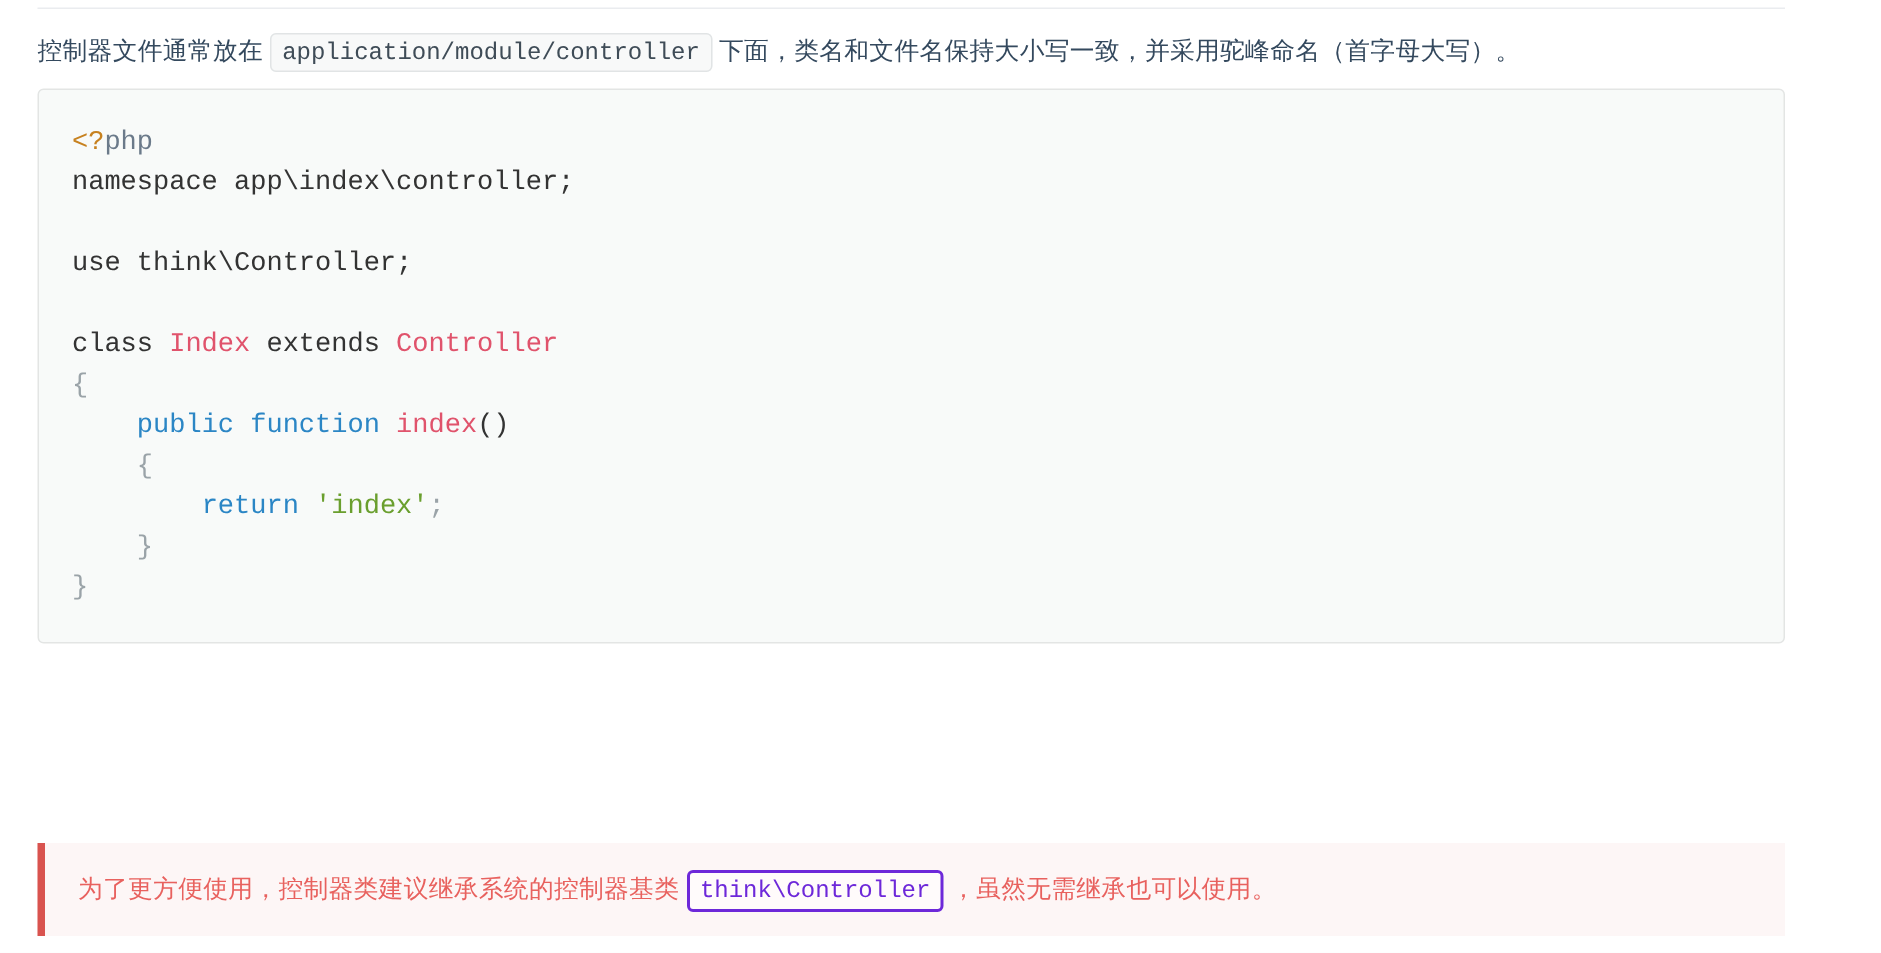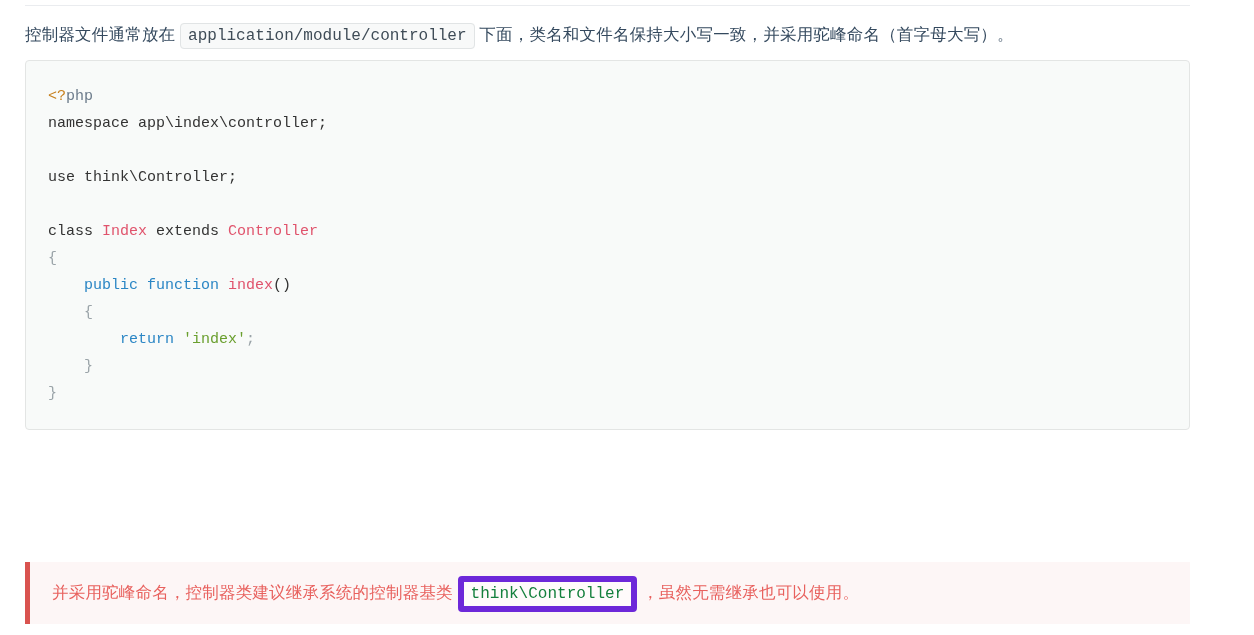--- a/index.html
+++ b/index.html
@@ -58,41 +58,41 @@
     background: #f8f9f9;
     border: 1px solid #e1e4e5;
     border-radius: 4px;
     padding: 3px 7px;
     color: #3f4c57;
     white-space: nowrap;
     letter-spacing: 0px;
   }
 
   code.inline-code.danger {
-    color: #15803d;
+    color: #6d28d9;
     background: #fffbfb;
-    border: 6px solid #6d28d9;
+    border: 2px solid #6d28d9;
   }
 
   
   .code-block {
     box-sizing: border-box;
     width: 1165px;
     background: #f8faf9;
     border: 1px solid #e3e5e4;
     border-radius: 4px;
     padding: 22px 24px 22px 22px;
     margin-top: 6px;
     overflow: hidden;
   }
 
   .code-block pre {
     margin: 0;
     font-family: "Liberation Mono", "DejaVu Sans Mono", monospace;
-    font-size: 15px;
+    font-size: 18px;
     line-height: 27px;
     color: #333333;
     white-space: pre;
     tab-size: 4;
   }
 
   
   .tok-php-open { color: #c7811f; }
   .tok-php-word { color: #6b7a8a; }
   .tok-plain    { color: #333333; }
@@ -147,16 +147,16 @@
 <span class="tok-plain">    </span><span class="tok-keyword">public</span> <span class="tok-keyword">function</span> <span class="tok-func">index</span><span class="tok-plain">()</span>
 <span class="tok-punc">    {</span>
 <span class="tok-plain">        </span><span class="tok-keyword">return</span> <span class="tok-string">'index'</span><span class="tok-punc">;</span>
 <span class="tok-punc">    }</span>
 <span class="tok-punc">}</span></pre>
     </div>
 
   </div>
 
   <div class="alert">
-    <div class="alert-text"><span>并采用驼峰命名，控制器类建议继承系统的控制器基类</span> <code class="inline-code danger">think\Controller</code> <span>，虽然无需继承也可以使用。</span></div>
+    <div class="alert-text"><span>为了更方便使用，控制器类建议继承系统的控制器基类</span> <code class="inline-code danger">think\Controller</code> <span>，虽然无需继承也可以使用。</span></div>
   </div>
 
 </div>
 
 </body></html>

